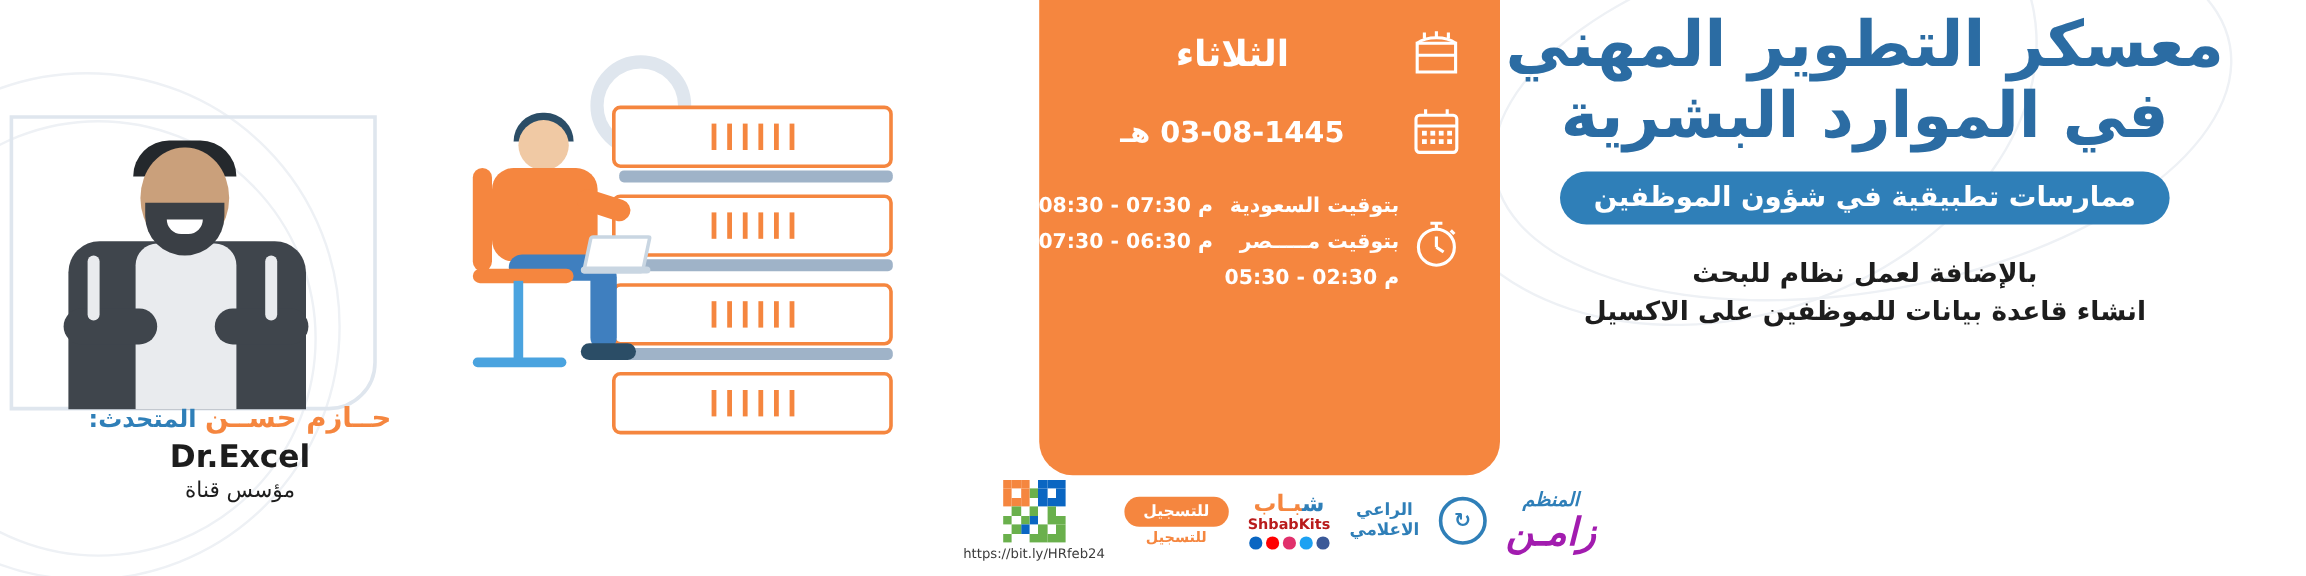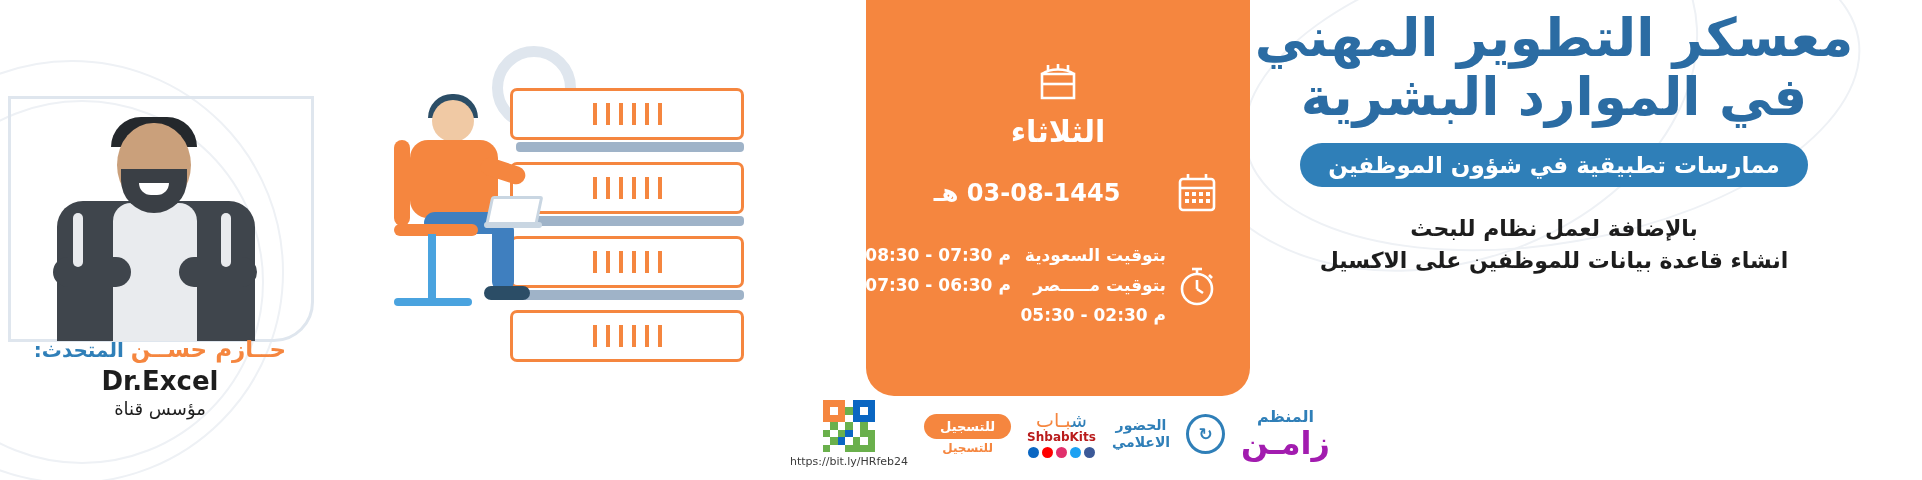--- a/index.html
+++ b/index.html
@@ -76,21 +76,21 @@
     display:flex;align-items:center;justify-content:flex-start;
     padding:0 22px;
   }
   .oc-icon{
     width:62px;flex:0 0 62px;display:flex;align-items:center;justify-content:center;
   }
   .oc-text{flex:1;text-align:center;}
   .day{
     font-size:30px;font-weight:bold;
   }
-  .oc-row.day-row{margin-top:52px;flex-direction:column;}
+  .oc-row.day-row{margin-top:24px;}
   .oc-row.date-row{margin-top:22px;}
   .date-line{font-size:24px;font-weight:bold;line-height:1.5;white-space:nowrap;}
   .oc-row.time-row{margin-top:26px;}
   .time-line{
     font-size:17px;font-weight:bold;line-height:1.75;white-space:nowrap;
     display:flex;justify-content:space-between;gap:14px;
   }
   .time-line .tz{min-width:118px;text-align:right;}
   .time-line .hrs{text-align:left;direction:ltr;}
 
@@ -149,45 +149,45 @@
   .av-hair{position:absolute;left:60px;top:0px;width:86px;height:30px;border-radius:43px 43px 0 0;background:#24282c;}
   .av-beard{position:absolute;left:70px;top:52px;width:66px;height:44px;border-radius:0 0 33px 33px;background:#3a3f45;}
   .av-smile{position:absolute;left:88px;top:66px;width:30px;height:12px;border-radius:0 0 15px 15px;background:#ffffff;}
   .av-body{position:absolute;left:6px;top:84px;width:198px;height:140px;border-radius:26px 26px 0 0;background:#3f454c;}
   .av-shirt{position:absolute;left:62px;top:86px;width:84px;height:138px;border-radius:18px 18px 0 0;background:#e9ebee;}
   .av-armL{position:absolute;left:2px;top:140px;width:78px;height:30px;border-radius:15px;background:#3f454c;}
   .av-armR{position:absolute;left:128px;top:140px;width:78px;height:30px;border-radius:15px;background:#3f454c;}
   .av-stripe{position:absolute;width:10px;height:54px;background:#e9ebee;border-radius:5px;}
 
   .speaker-name{
-    position:absolute;left:0px;top:336px;width:320px;text-align:center;direction:rtl;
+    position:absolute;left:0px;top:336px;width:320px;text-align:center;direction:rtl;padding-left:40px;
   }
   .speaker-name .l1{font-size:20px;color:#2f7fb8;font-weight:bold;}
   .speaker-name .l1 b{color:#f5863f;font-size:23px;}
   .logo-dr{
     margin-top:4px;font-size:26px;font-weight:bold;color:#1d1d1d;letter-spacing:0px;
   }
   .speaker-name .l3{font-size:18px;color:#1d1d1d;margin-top:2px;}
 
   
   .bottom-strip{
     position:absolute;left:790px;top:392px;width:540px;height:84px;
     display:flex;align-items:center;justify-content:flex-start;direction:rtl;gap:16px;
     padding-right:8px;
   }
-  .org-block{text-align:center;direction:rtl;}
+  .org-block{text-align:center;direction:rtl;font-style:italic;}
   .org-label{font-size:16px;color:#2f7fb8;font-weight:bold;}
   .org-name{font-size:32px;color:#a21caf;font-weight:bold;line-height:1.1;}
   .circ-icon{
     width:34px;height:34px;border-radius:50%;border:3px solid #2f7fb8;color:#2f7fb8;
     display:flex;align-items:center;justify-content:center;font-size:17px;font-weight:bold;
   }
   .media-block{text-align:center;direction:rtl;}
   .media-label{font-size:14px;color:#2f7fb8;font-weight:bold;line-height:1.25;}
-  .shbab{font-size:19px;font-weight:normal;color:#f5863f;line-height:1;}
+  .shbab{font-size:19px;font-weight:bold;color:#f5863f;line-height:1;}
   .shbab .k{color:#2f7fb8;}
   .social-row{display:flex;gap:3px;justify-content:center;margin-top:3px;}
   .social-row i{width:11px;height:11px;border-radius:50%;display:block;}
   .reg-btn{
     background:#f5863f;color:#fff;border-radius:14px;font-size:13px;font-weight:bold;
     padding:5px 16px;display:inline-block;
   }
   .reg-sub{font-size:12px;color:#f5863f;font-weight:bold;margin-top:2px;text-align:center;}
   .qr{
     width:52px;height:52px;display:grid;grid-template-columns:repeat(7,1fr);grid-template-rows:repeat(7,1fr);
@@ -374,21 +374,21 @@
 
     <div class="org-block">
       <div class="org-label">المنظم</div>
       <div class="org-name">زامـن</div>
     </div>
 
     <div class="circ-icon">↻</div>
 
     <div class="media-block">
       <div class="media-label">
-        <span>الحضور</span><br>
+        <span>الراعي</span><br>
         <span>الاعلامي</span>
       </div>
     </div>
 
     <div class="media-block">
       <div class="shbab">
         <span class="k">ش</span><span>بـاب</span>
       </div>
       <div style="font-size:12px;color:#b91c1c;font-weight:bold;">ShbabKits</div>
       <div class="social-row">

